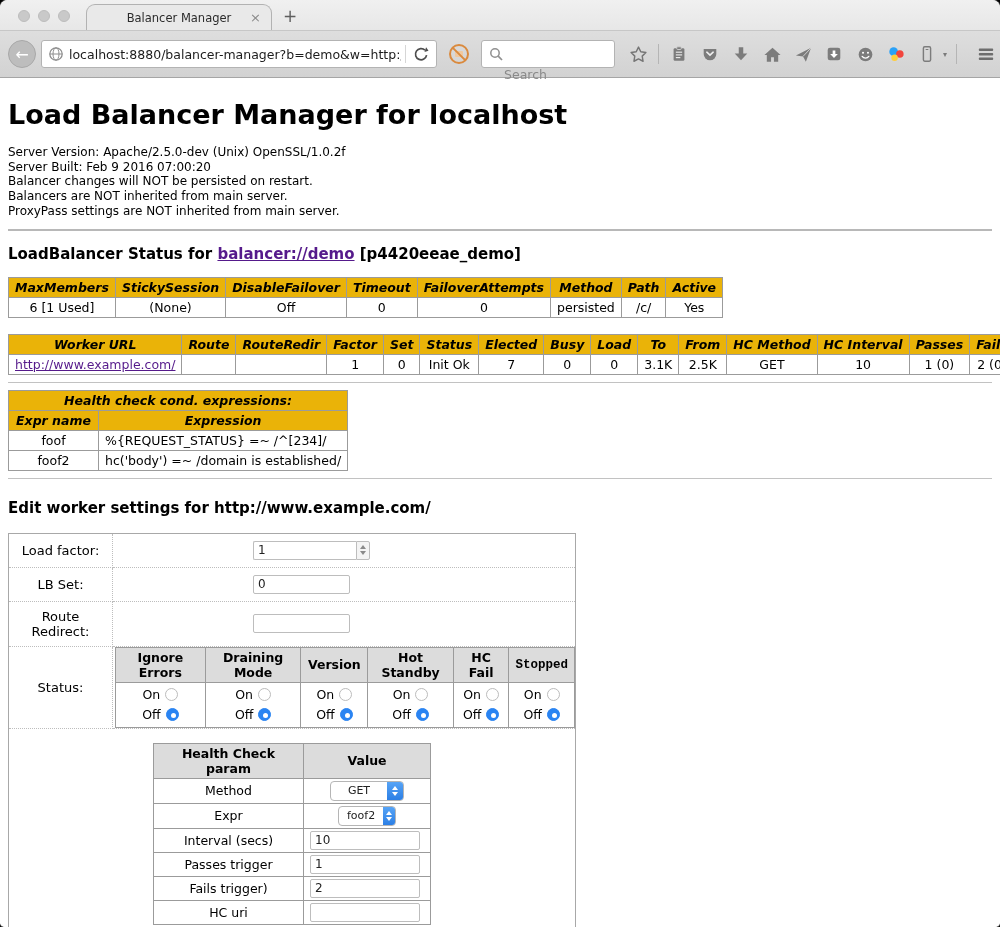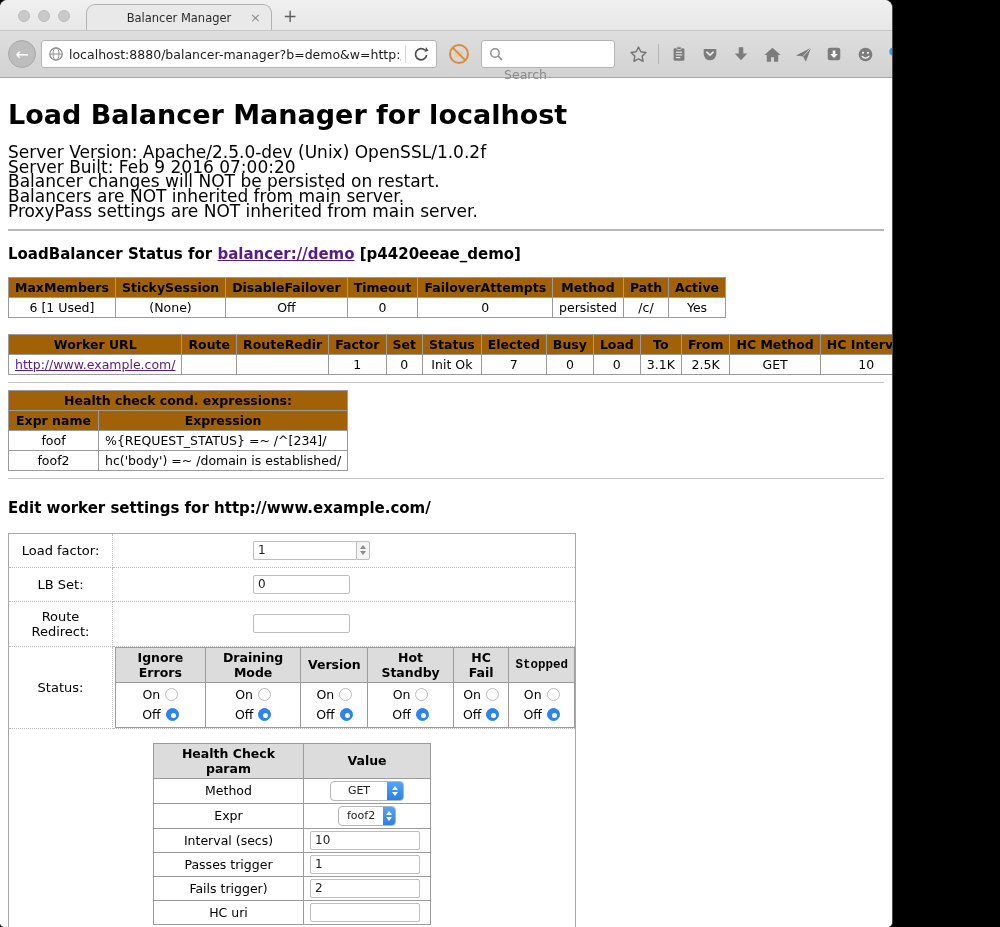--- a/index.html
+++ b/index.html
@@ -1,18 +1,18 @@
 <!DOCTYPE html>
 <html><head>
 <meta charset="utf-8">
 <style>
   * { box-sizing: border-box; margin: 0; padding: 0; }
   html,body { background:#000; }
   body { font-family:"DejaVu Sans","Liberation Sans",sans-serif; }
-  .window { position:relative; width:892px; height:927px; background:#fff;
+  .window { position:relative; width:1000px; height:927px; background:#fff;
             border-radius:8px 8px 5px 5px; overflow:hidden; box-shadow:0 0 0 1px #4a4a4a; }
 
   
   .tabbar { position:relative; height:30px; background:linear-gradient(#f0f0f0,#e7e7e7); }
   .traffic { position:absolute; top:10px; left:18px; display:flex; gap:8px; }
   .light { width:12px; height:12px; border-radius:50%; background:#c9c9c9; border:1px solid #bdbdbd; }
   .tab { position:absolute; left:86px; top:4px; width:186px; height:27px; background:#e9e9e9;
          border:1px solid #b2b2b2; border-bottom:none; border-radius:9px 9px 0 0;
          display:flex; align-items:center; justify-content:center; }
   .tab-title { font-size:11.5px; color:#2b2b2b; }
@@ -38,29 +38,29 @@
   .searchbar input::placeholder { color:#8a8a8a; }
   .navicons { display:flex; align-items:center; margin-left:12px; gap:9px; flex:1; }
   .nicon { width:22px; height:22px; display:flex; align-items:center; justify-content:center; flex:none; }
   .vsep { width:1px; height:20px; background:#b5b5b5; flex:none; }
   .caret { font-size:8px; color:#7a7a7a; margin-left:-4px; }
   .push { flex:1; }
 
   
   .content { background:#fff; height:849px; padding:0 8px; overflow:hidden; color:#000; }
   h1 { font-size:27px; font-weight:bold; padding-top:21px; margin-bottom:15px; letter-spacing:0; }
-  .info { font-size:17px; line-height:14.7px; }
+  .info { font-size:12px; line-height:14.7px; }
   hr { border:none; border-top:2px solid #b8b8b8; margin:10px 0; }
   hr.thin { border-top:1px solid #c2c2c2; margin:7px 0; }
   h3 { font-size:15px; font-weight:bold; margin:14px 0 14px; }
   a { color:#551a8b; text-decoration:underline; }
 
   table.t { border-collapse:collapse; font-size:12.5px; margin-bottom:16px; }
   table.t th, table.t td { border:1px solid #9b9b9b; padding:2px 6px; text-align:center; white-space:nowrap; }
-  table.t th { background:#a16207; }
+  table.t th { background:#eab308;font-style:italic; }
   table.t td.l { text-align:left; }
   table.worker { width:963px; }
   table.expr { margin-bottom:4px; }
 
   
   table.ft { border-collapse:collapse; width:568px; border:1px solid #a8a8a8; font-size:13px; margin-top:16px; }
   table.ft > tbody > tr > td { border:1px dotted #bdbdbd; padding:7px; }
   td.flabel { width:104px; text-align:center; }
   td.fval { padding-left:140px !important; }
   input.txt { height:19px; border:1px solid #bdbdbd; border-radius:2px; font-size:12px; padding:1px 4px;

